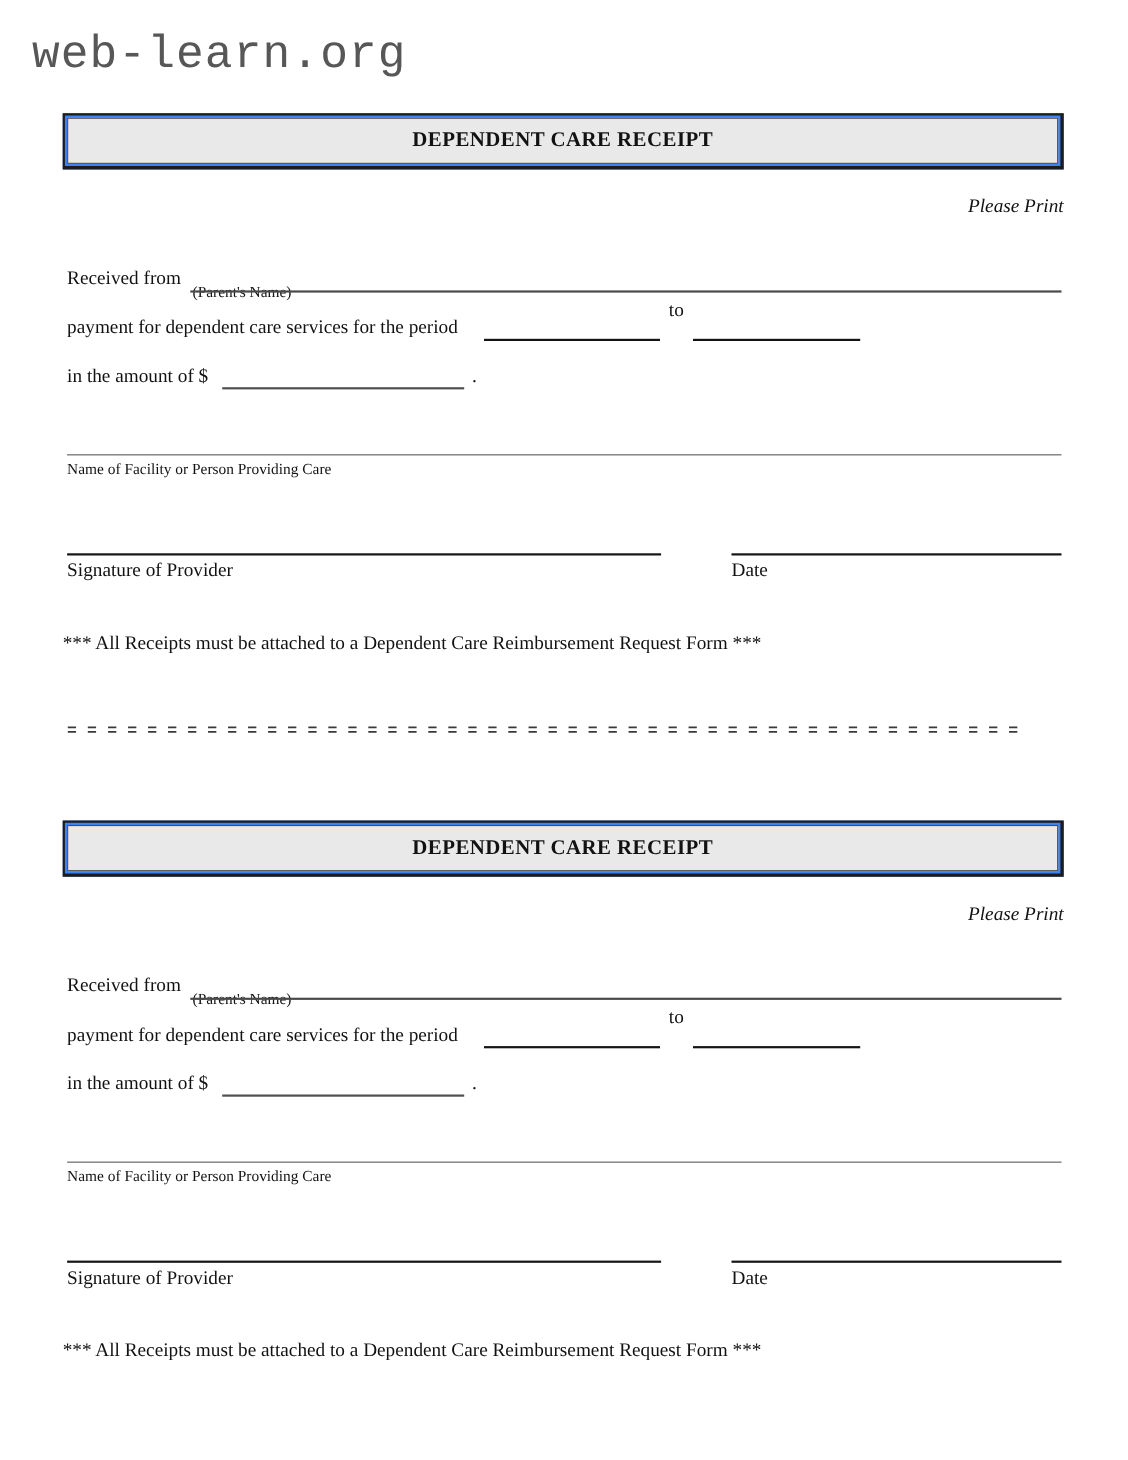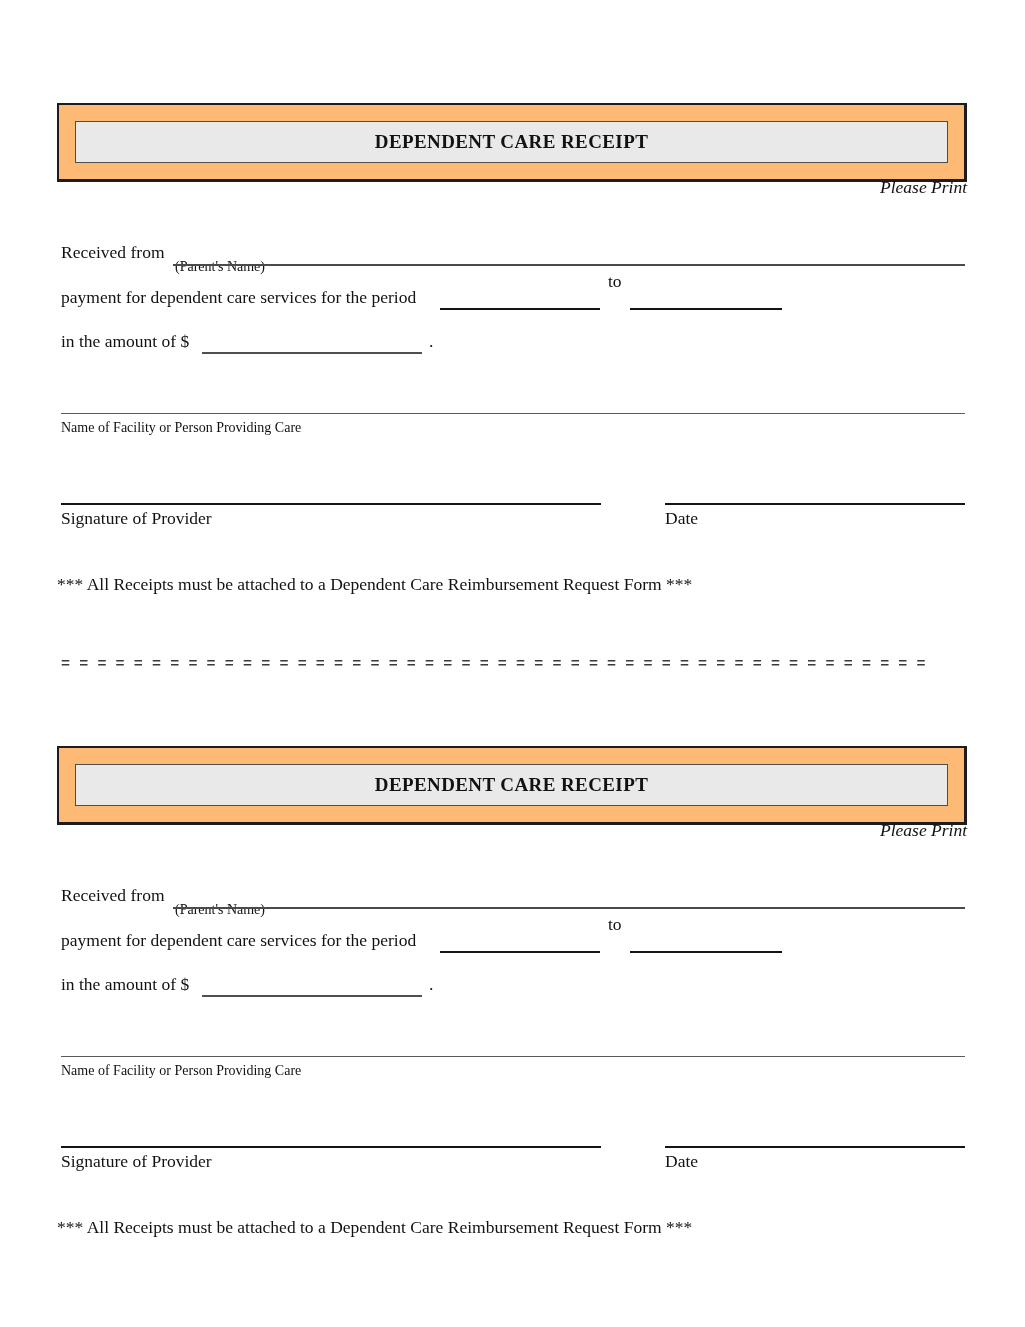--- a/index.html
+++ b/index.html
@@ -20,21 +20,21 @@
     color:#575757; font-weight:400;
   }
 
   
   .receipt { position:absolute; left:57px; width:910px; height:500px; }
 
   .titlebar {
     position:absolute; left:0; right:0; top:0;
     border:2px solid #1c1c1c;
     border-right-width:3px; border-bottom-width:3px;
-    background:#fdba74; padding:16px;
+    background:#3b82f6; padding:2px;
   }
   .titlebar-inner {
     border:1px solid #4d4d4d;
     background:#e9e9e9;
     text-align:center;
     padding:9px 0 9px 0;
     font-size:19px; font-weight:bold; letter-spacing:0.4px;
   }
 
   .please-print {
@@ -82,20 +82,21 @@
   }
 
   #receipt-top { top:103px; }
   #receipt-bottom { top:746px; }
 </style>
 </head>
 <body>
 
 <div class="page">
 
+  <div class="logo">web-learn.org</div>
 
   <section class="receipt" id="receipt-top">
     <div class="titlebar">
       <div class="titlebar-inner">DEPENDENT CARE RECEIPT</div>
     </div>
     <div class="please-print">Please Print</div>
 
     <div class="row row-received">Received from</div>
     <div class="small-label">(Parent's Name)</div>
     <div class="fill-line name-line"></div>

